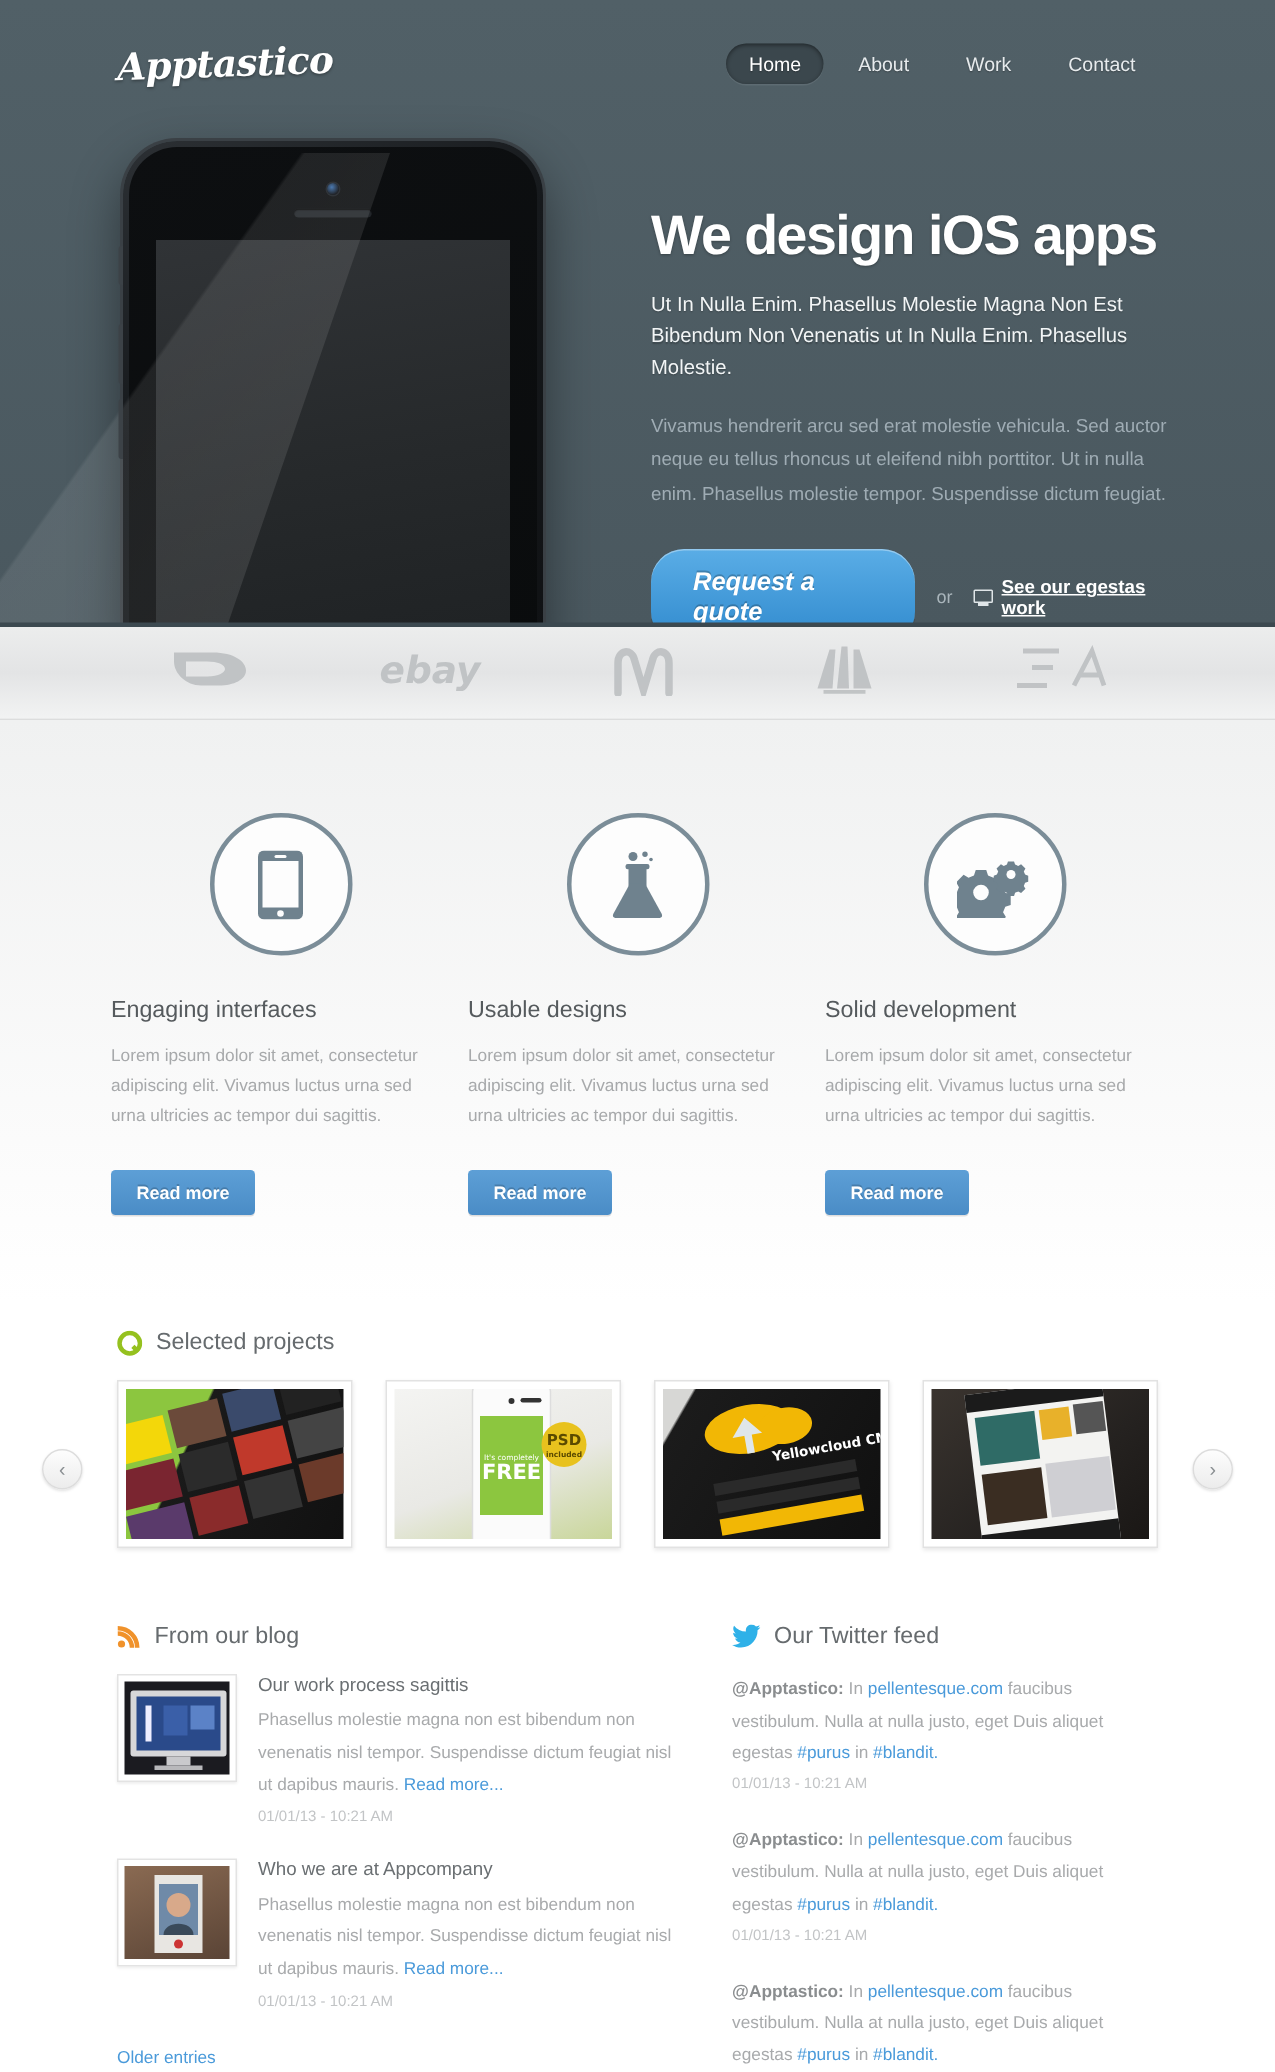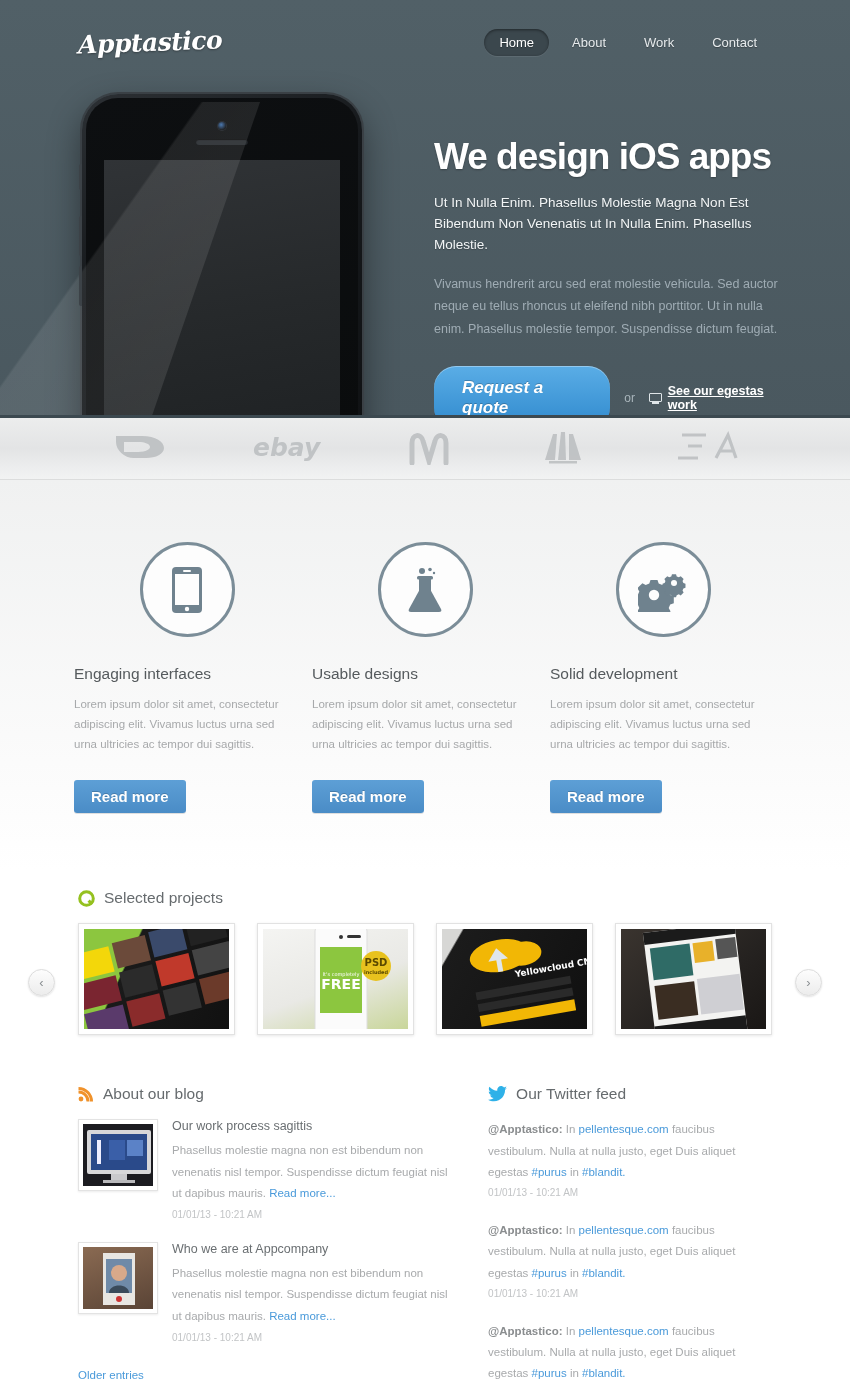--- a/index.html
+++ b/index.html
@@ -162,21 +162,21 @@
     width:95px;height:95px;border-radius:50%;
     border: 3px solid #7b8d98;
     margin: 0 auto 28px;
     display:flex;align-items:center;justify-content:center;
     background:#fdfdfd;
   }
   .feat-title { font-size:15.5px; color:#555a5d; font-weight:400; margin-bottom:12px; }
   .feat-text { font-size:11.5px; color:#a7a9ab; line-height:1.72; margin-bottom:26px; }
   .btn-read {
     display:inline-block; background: linear-gradient(180deg,#5d9fd6 0%, #4a8cc6 100%);
-    color:#fff; font-size:15px; font-weight:bold;
+    color:#fff; font-size:12px; font-weight:bold;
     padding: 8px 17px; border-radius:3px; text-decoration:none; border:0; cursor:pointer;
     box-shadow: 0 1px 0 rgba(0,0,0,.12);
     text-shadow: 0 -1px 0 rgba(0,0,0,.18);
   }
 
   
   .projects { padding: 18px 78px 0; position: relative; }
   .sec-head { display:flex; align-items:center; gap:9px; margin-bottom: 16px; }
   .sec-head h2 { font-size:15.5px; font-weight:400; color:#666b6e; }
   .thumbs { display:flex; gap:22px; }
@@ -443,21 +443,21 @@
 
   <section class="lower">
 
     <div class="col-blog">
       <div class="sec-head">
         <svg width="16" height="16" viewBox="0 0 16 16" fill="#f0922b">
           <circle cx="3" cy="13" r="2.4"></circle>
           <path d="M0.5 7.5 A8 8 0 0 1 8.5 15.5 h3 A11 11 0 0 0 0.5 4.5 Z"></path>
           <path d="M0.5 2.5 A13 13 0 0 1 13.5 15.5" fill="none" stroke="#f0922b" stroke-width="3"></path>
         </svg>
-        <h2>About our blog</h2>
+        <h2>From our blog</h2>
       </div>
 
       <div class="post">
         <div class="post-thumb">
           <div class="inner" style="background:#1b1b20;">
             <svg width="72" height="64" viewBox="0 0 72 64" style="position:absolute;inset:0">
               <rect x="4" y="6" width="64" height="44" rx="2" fill="#d7d7d9"></rect>
               <rect x="8" y="10" width="56" height="36" fill="#2a4a8a"></rect>
               <rect x="26" y="16" width="16" height="20" fill="#3a5fa8"></rect>
               <rect x="44" y="16" width="16" height="16" fill="#5b82c7"></rect>

